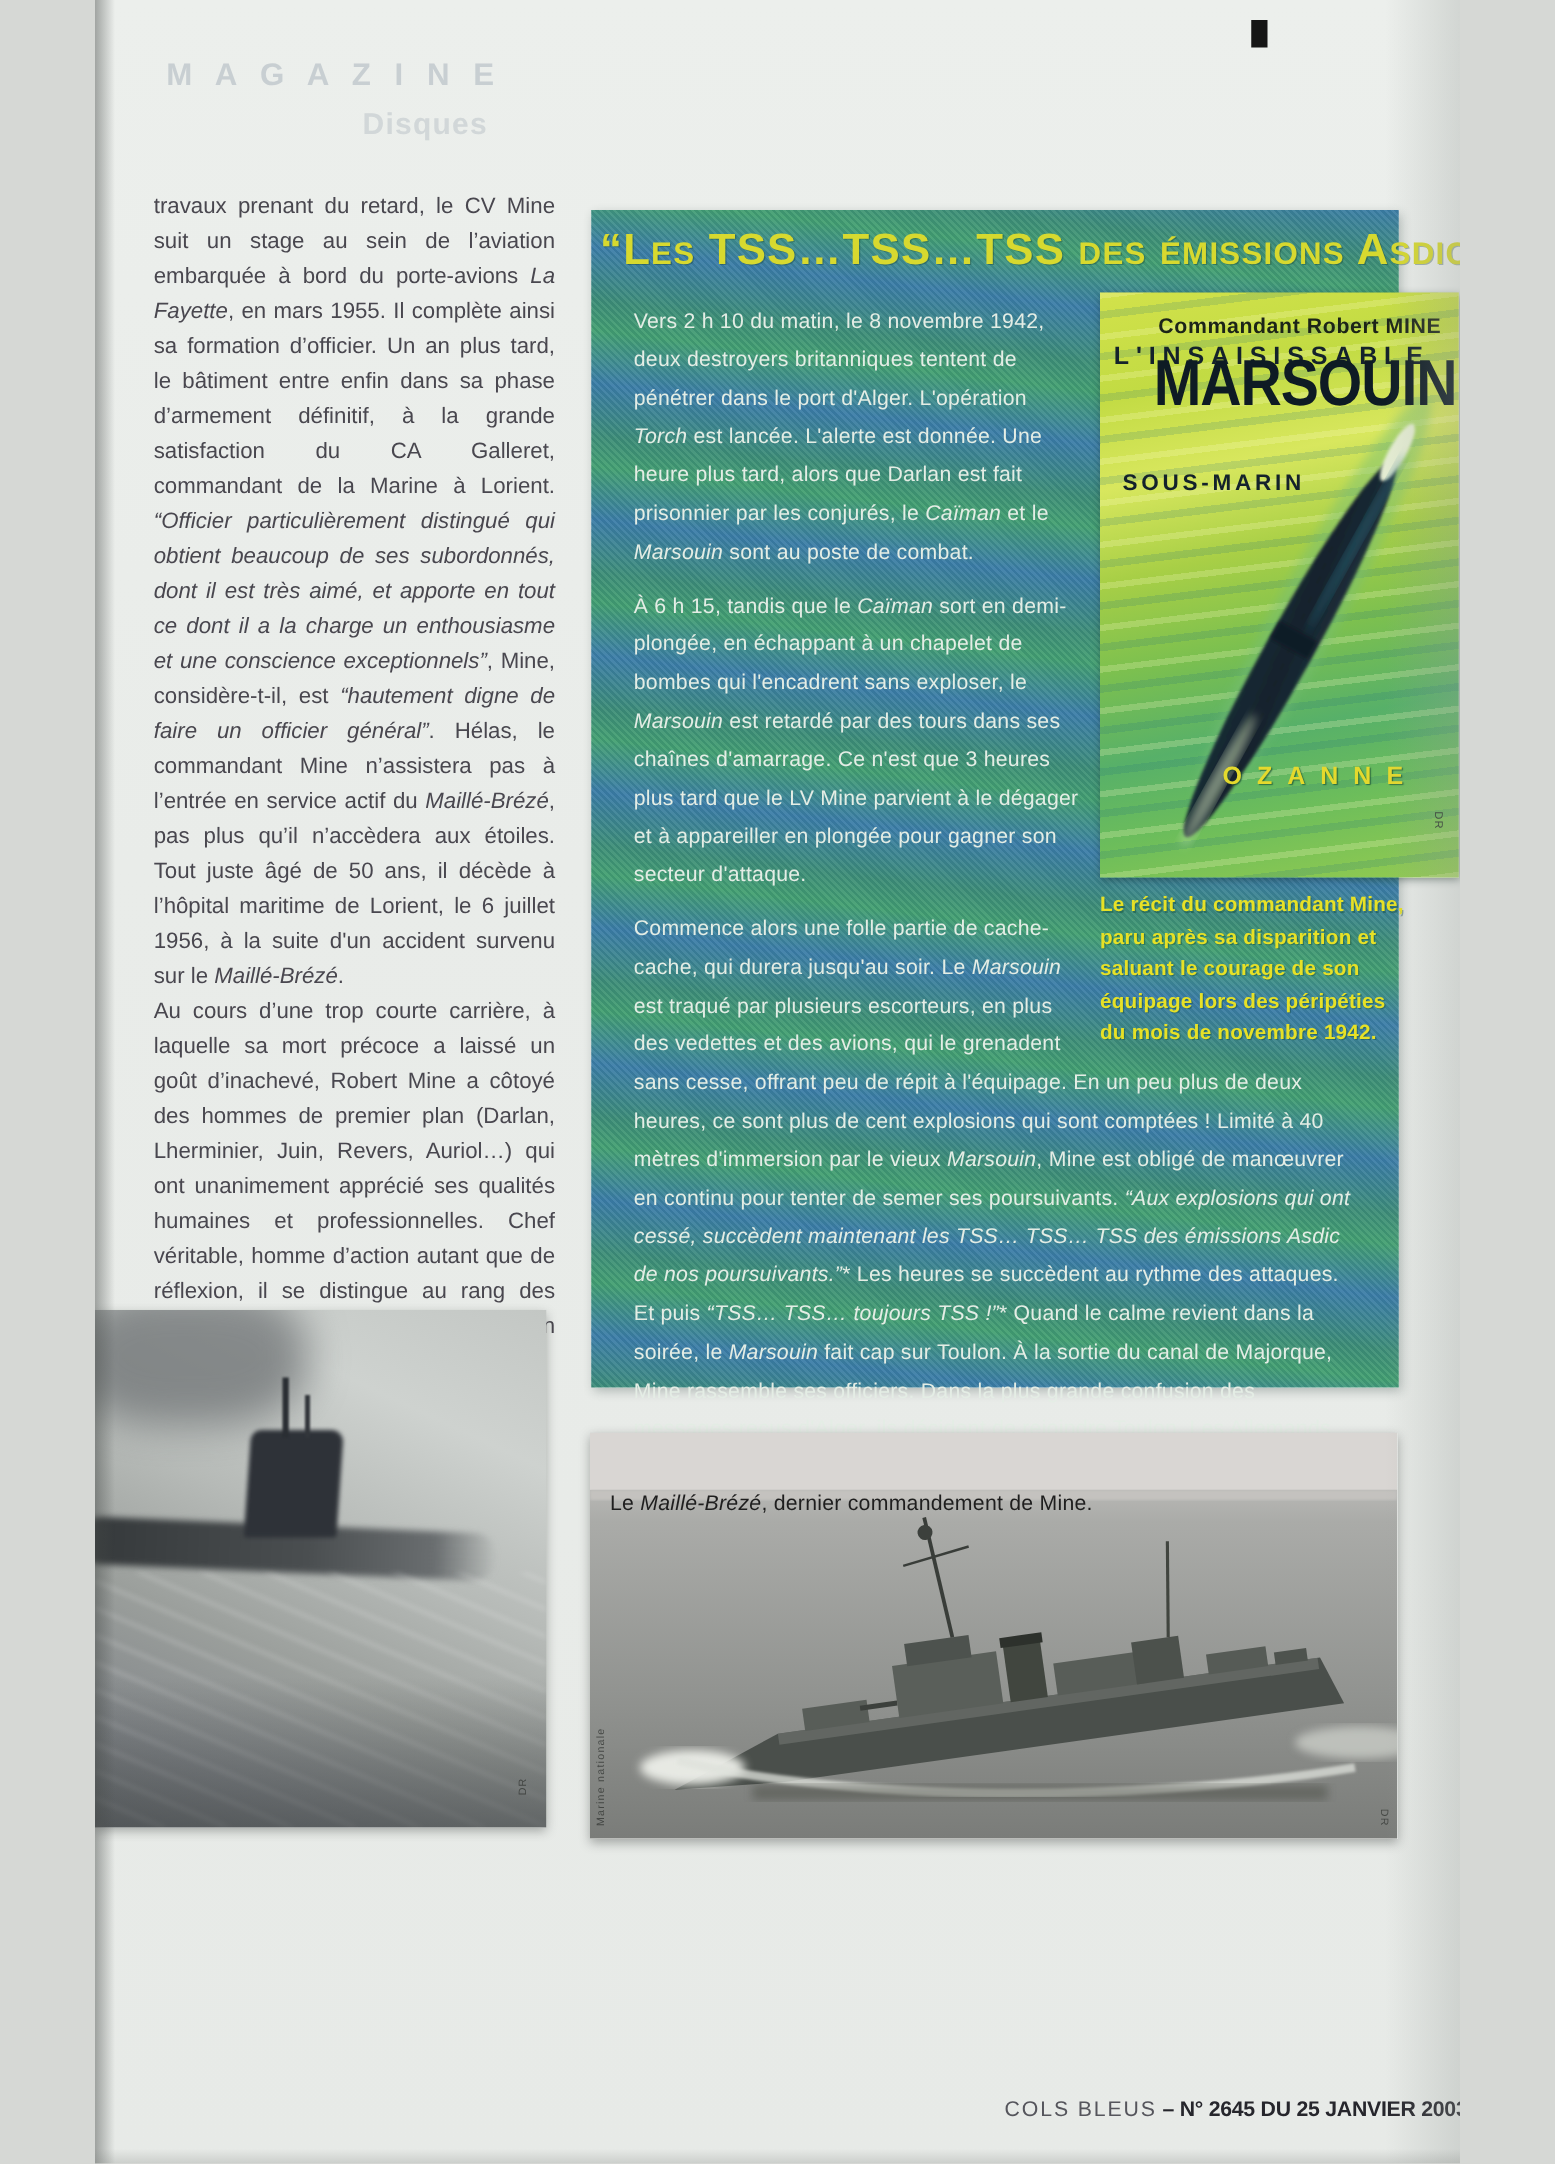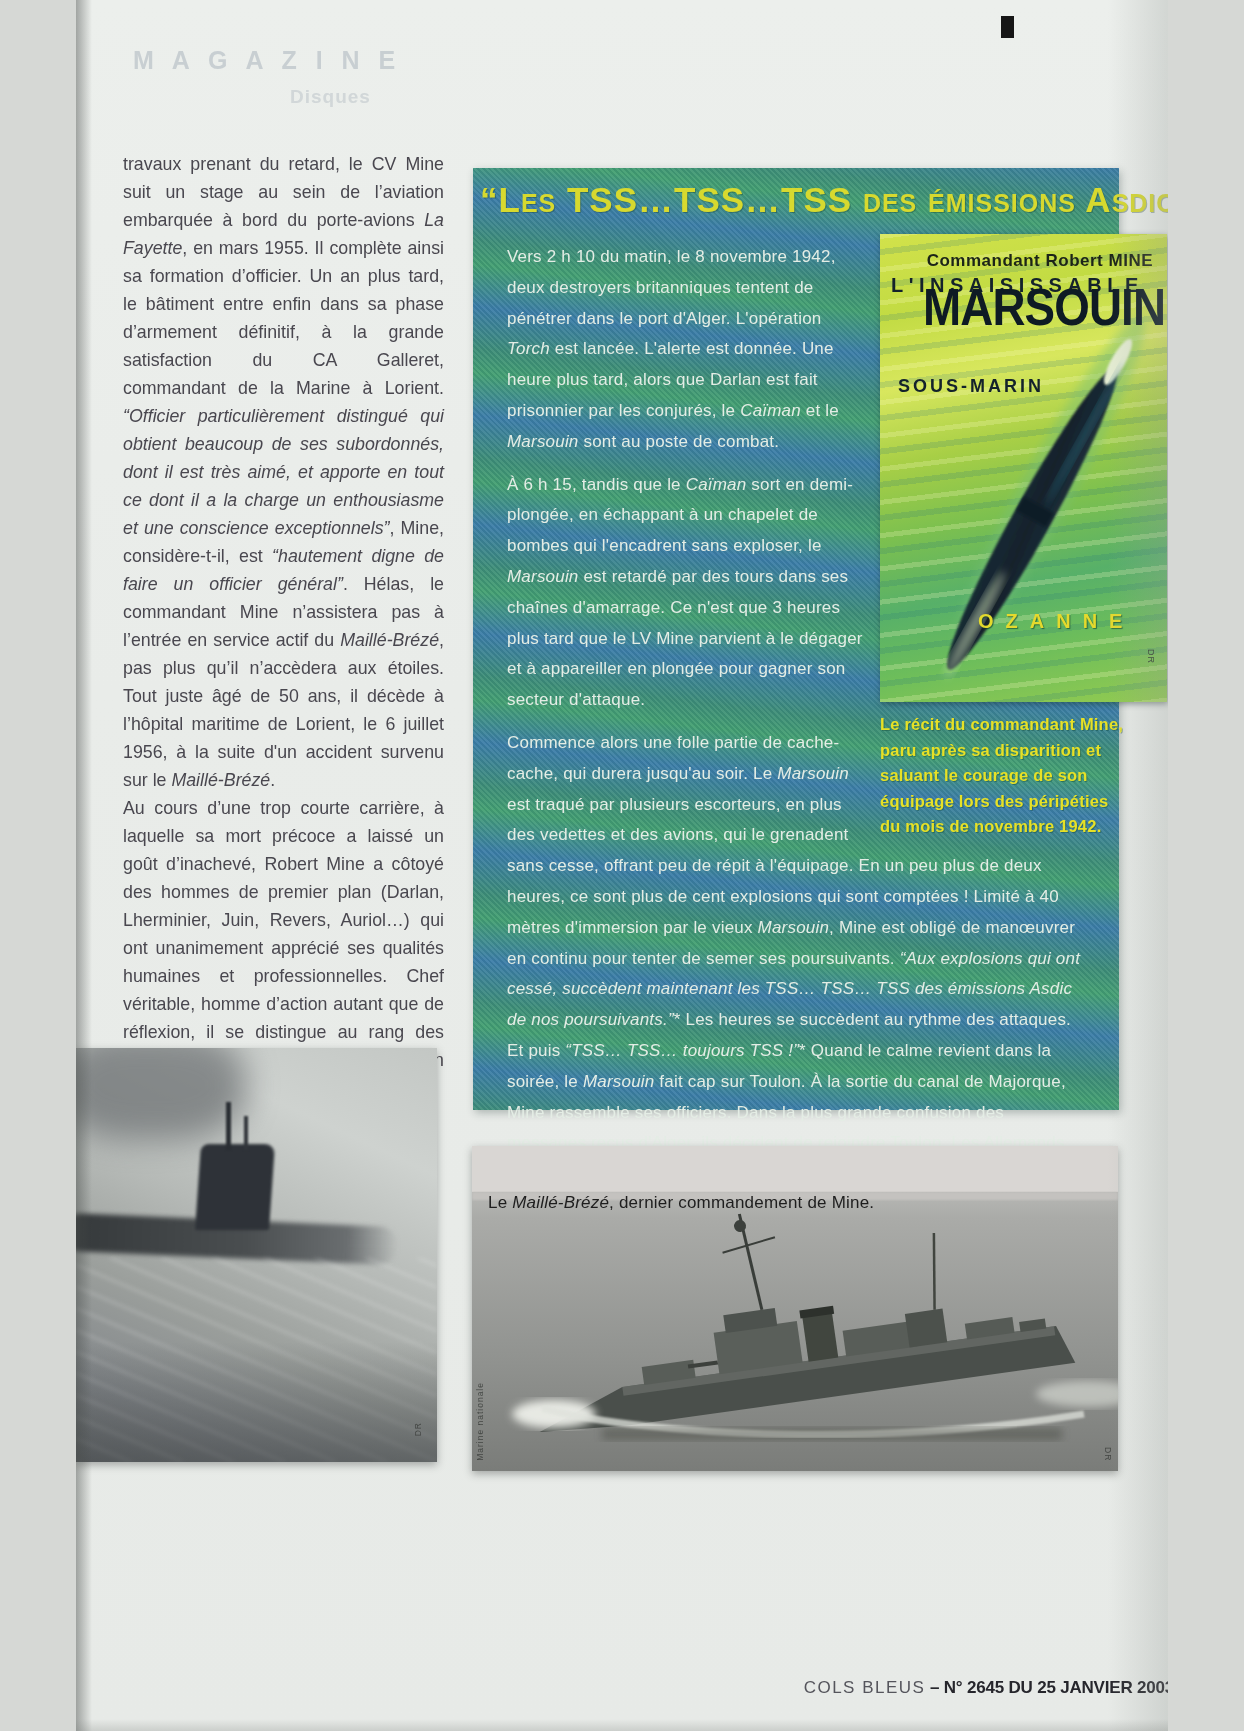--- a/index.html
+++ b/index.html
@@ -12,21 +12,21 @@
   }
   .edge-left{position:absolute;left:0;top:0;width:16px;height:100%;
     background:linear-gradient(90deg,rgba(70,74,72,.45),rgba(70,74,72,0));}
   .edge-right{position:absolute;right:0;top:0;width:60px;height:100%;
     background:linear-gradient(270deg,rgba(150,156,152,.30),rgba(150,156,152,0));}
   .edge-bottom{position:absolute;left:0;bottom:0;width:100%;height:12px;
     background:linear-gradient(0deg,rgba(120,124,120,.25),rgba(120,124,120,0));}
   .reg-mark{position:absolute;left:925px;top:16px;width:13px;height:22px;background:#161616;}
   .ghost-title{position:absolute;left:57px;top:46px;font-size:25px;font-weight:bold;
     letter-spacing:6px;color:rgba(172,181,190,.55);}
-  .ghost-sub{position:absolute;left:214px;top:86px;font-size:19px;font-weight:bold;
+  .ghost-sub{position:absolute;left:214px;top:86px;font-size:24px;font-weight:bold;
     color:rgba(183,191,198,.5);letter-spacing:1px;}
 
   
   .col-left{position:absolute;left:47px;top:150px;width:321px;
     font-size:17.8px;line-height:28px;color:#49474f;text-align:justify;}
   .col-left p{margin:0;}
   .footnote{margin-top:18px !important;font-size:15.3px;line-height:23px;color:#413f48;
     text-align:left !important;}
   .it{font-style:italic;}
   .dot-red{color:#e5271b;font-style:normal;font-size:15px;}

